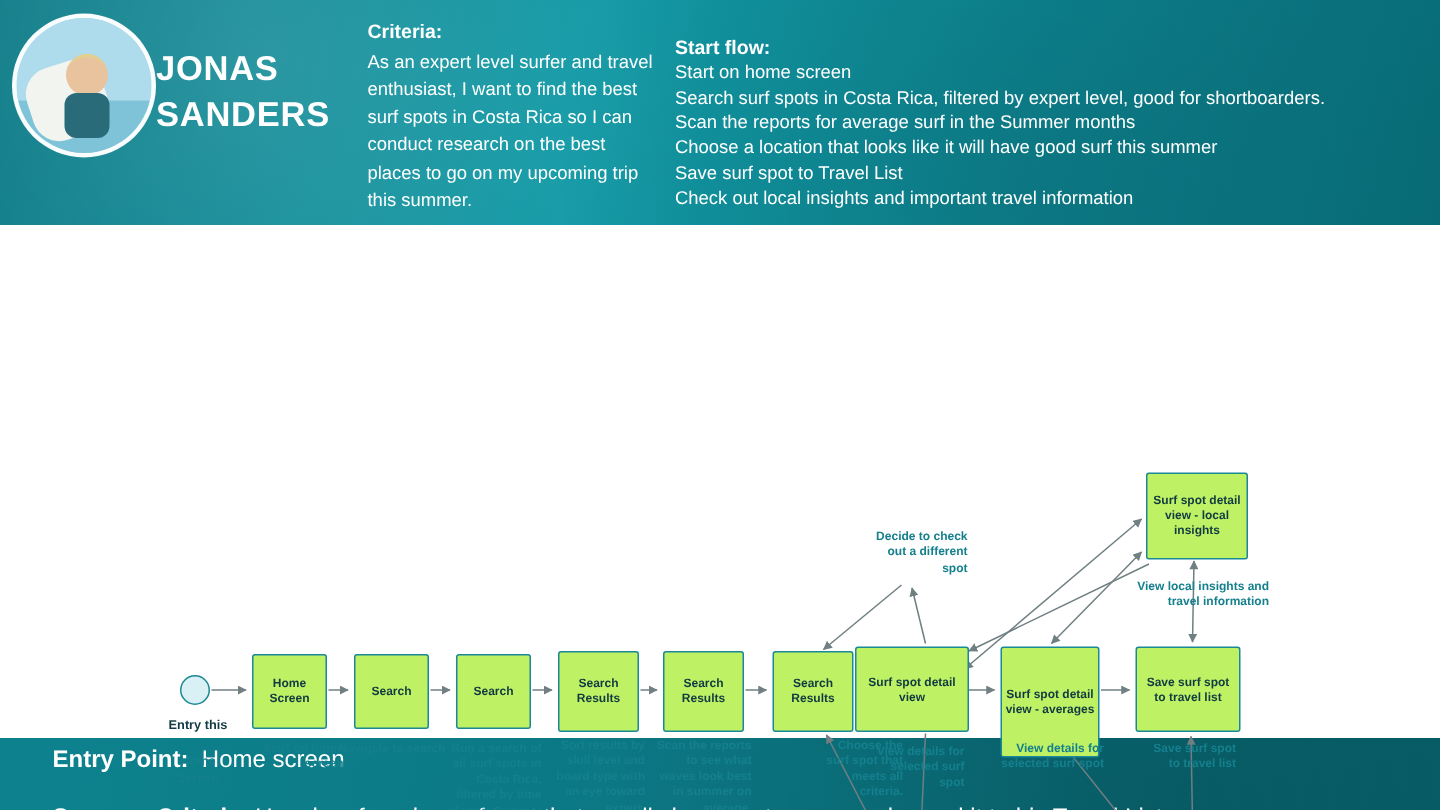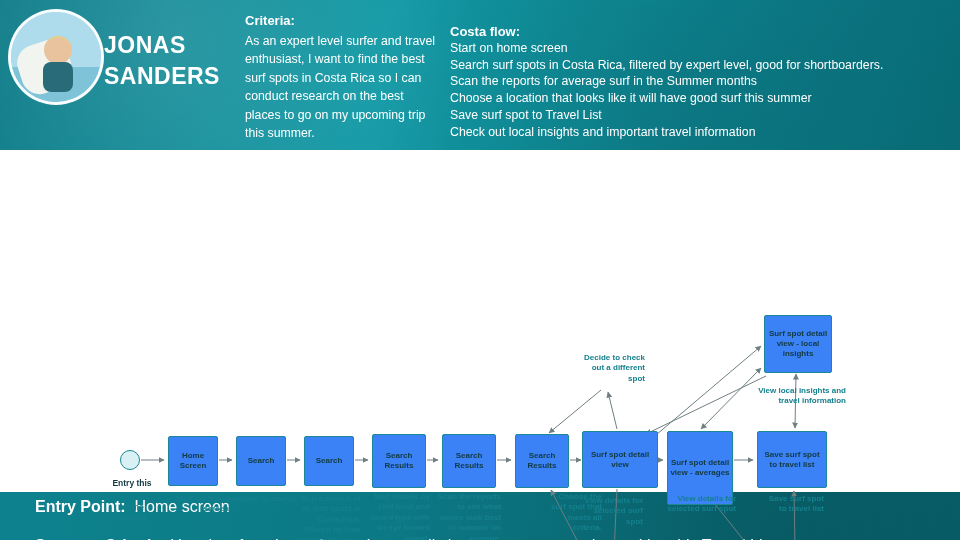--- a/index.html
+++ b/index.html
@@ -28,21 +28,21 @@
   .objective .title{font-size:13px;font-weight:bold;margin-bottom:4px;}
   .objective .text{font-size:12.3px;line-height:1.5;}
   .taskflow{position:absolute;left:450px;top:24px;width:490px;}
   .taskflow .title{font-size:13px;font-weight:bold;margin-bottom:1px;}
   .taskflow .step{font-size:12.3px;line-height:1.36;}
   
   .diagram{position:absolute;left:0;top:150px;width:960px;height:342px;background:#ffffff;}
   .arrows{position:absolute;left:0;top:0;width:960px;height:540px;pointer-events:none;z-index:1;}
   .node{
     position:absolute;z-index:2;box-sizing:border-box;
-    background:#3b82f6;border:1.6px solid #1a8895;border-radius:2px;
+    background:#bef264;border:1.6px solid #1a8895;border-radius:2px;
     display:flex;align-items:center;justify-content:center;text-align:center;
     font-weight:bold;font-size:8px;line-height:1.25;color:#123a42;padding:2px;
   }
   .cap{
     position:absolute;z-index:2;font-size:8px;font-weight:bold;line-height:1.3;
     color:#15808d;text-align:right;
   }
   .anno{
     position:absolute;z-index:2;font-size:8px;font-weight:bold;line-height:1.3;
     color:#15808d;text-align:right;
@@ -59,21 +59,21 @@
     position:absolute;z-index:2;left:110px;top:352px;width:44px;text-align:center;
     font-size:8.5px;font-weight:bold;color:#15808d;line-height:1.25;
   }
   
   .n0{left:168px;top:286px;width:50px;height:50px;}
   .n1{left:236px;top:286px;width:50px;height:50px;}
   .n2{left:304px;top:286px;width:50px;height:50px;}
   .n3{left:372px;top:284px;width:54px;height:54px;}
   .n4{left:442px;top:284px;width:54px;height:54px;}
   .n5{left:515px;top:284px;width:54px;height:54px;}
-  .n6{left:582px;top:281px;width:76px;height:57px;}
+  .n6{left:570px;top:281px;width:76px;height:57px;}
   .n7{left:667px;top:281px;width:66px;height:74px;}
   .n8{left:757px;top:281px;width:70px;height:57px;}
   .n-insights{left:764px;top:165px;width:68px;height:58px;}
   
   .c0{left:157px;top:344px;width:72px;}
   .c1{left:225px;top:344px;width:72px;}
   .c2{left:297px;top:344px;width:64px;}
   .c3{left:368px;top:342px;width:62px;}
   .c4{left:437px;top:342px;width:64px;}
   .c5{left:514px;top:342px;width:56px;margin-left:32px;}
@@ -111,21 +111,21 @@
   </div>
   <div class="persona-name">
     <div>JONAS</div>
     <div>SANDERS</div>
   </div>
   <div class="objective">
     <div class="title">Criteria:</div>
     <div class="text">As an expert level surfer and travel enthusiast, I want to find the best surf spots in Costa Rica so I can conduct research on the best places to go on my upcoming trip this summer.</div>
   </div>
   <div class="taskflow">
-    <div class="title">Costa flow:</div>
+    <div class="title">Start flow:</div>
     <div class="step">Start on home screen</div>
     <div class="step">Search surf spots in Costa Rica, filtered by expert level, good for shortboarders.</div>
     <div class="step">Scan the reports for average surf in the Summer months</div>
     <div class="step">Choose a location that looks like it will have good surf this summer</div>
     <div class="step">Save surf spot to Travel List</div>
     <div class="step">Check out local insights and important travel information</div>
   </div>
 </div>
 
 <div class="diagram">

